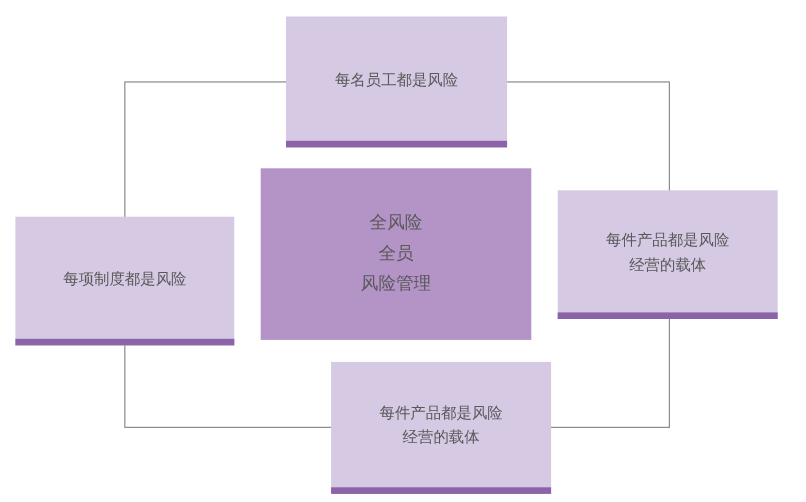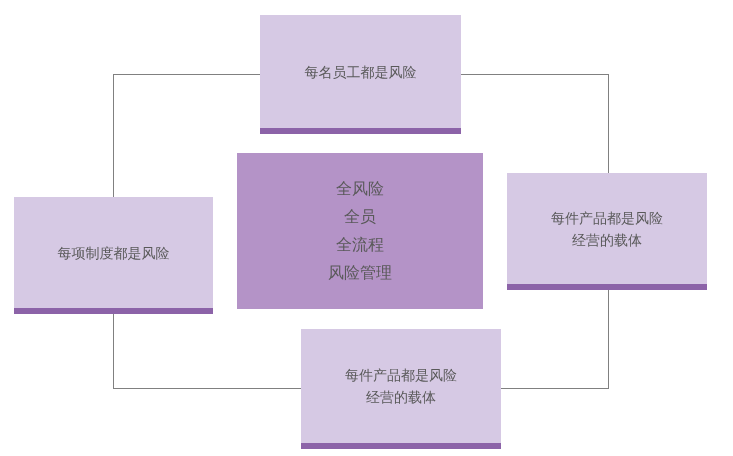--- a/index.html
+++ b/index.html
@@ -64,21 +64,20 @@
     <span class="line">每名员工都是风险</span>
   </div>
 
   <div class="node outer node-left">
     <span class="line">每项制度都是风险</span>
   </div>
 
   <div class="node center node-center">
     <span class="line">全风险</span>
     <span class="line">全员</span>
-    <span class="line">全流程</span>
     <span class="line">风险管理</span>
   </div>
 
   <div class="node outer node-right">
     <span class="line">每件产品都是风险</span>
     <span class="line">经营的载体</span>
   </div>
 
   <div class="node outer node-bottom">
     <span class="line">每件产品都是风险</span>

